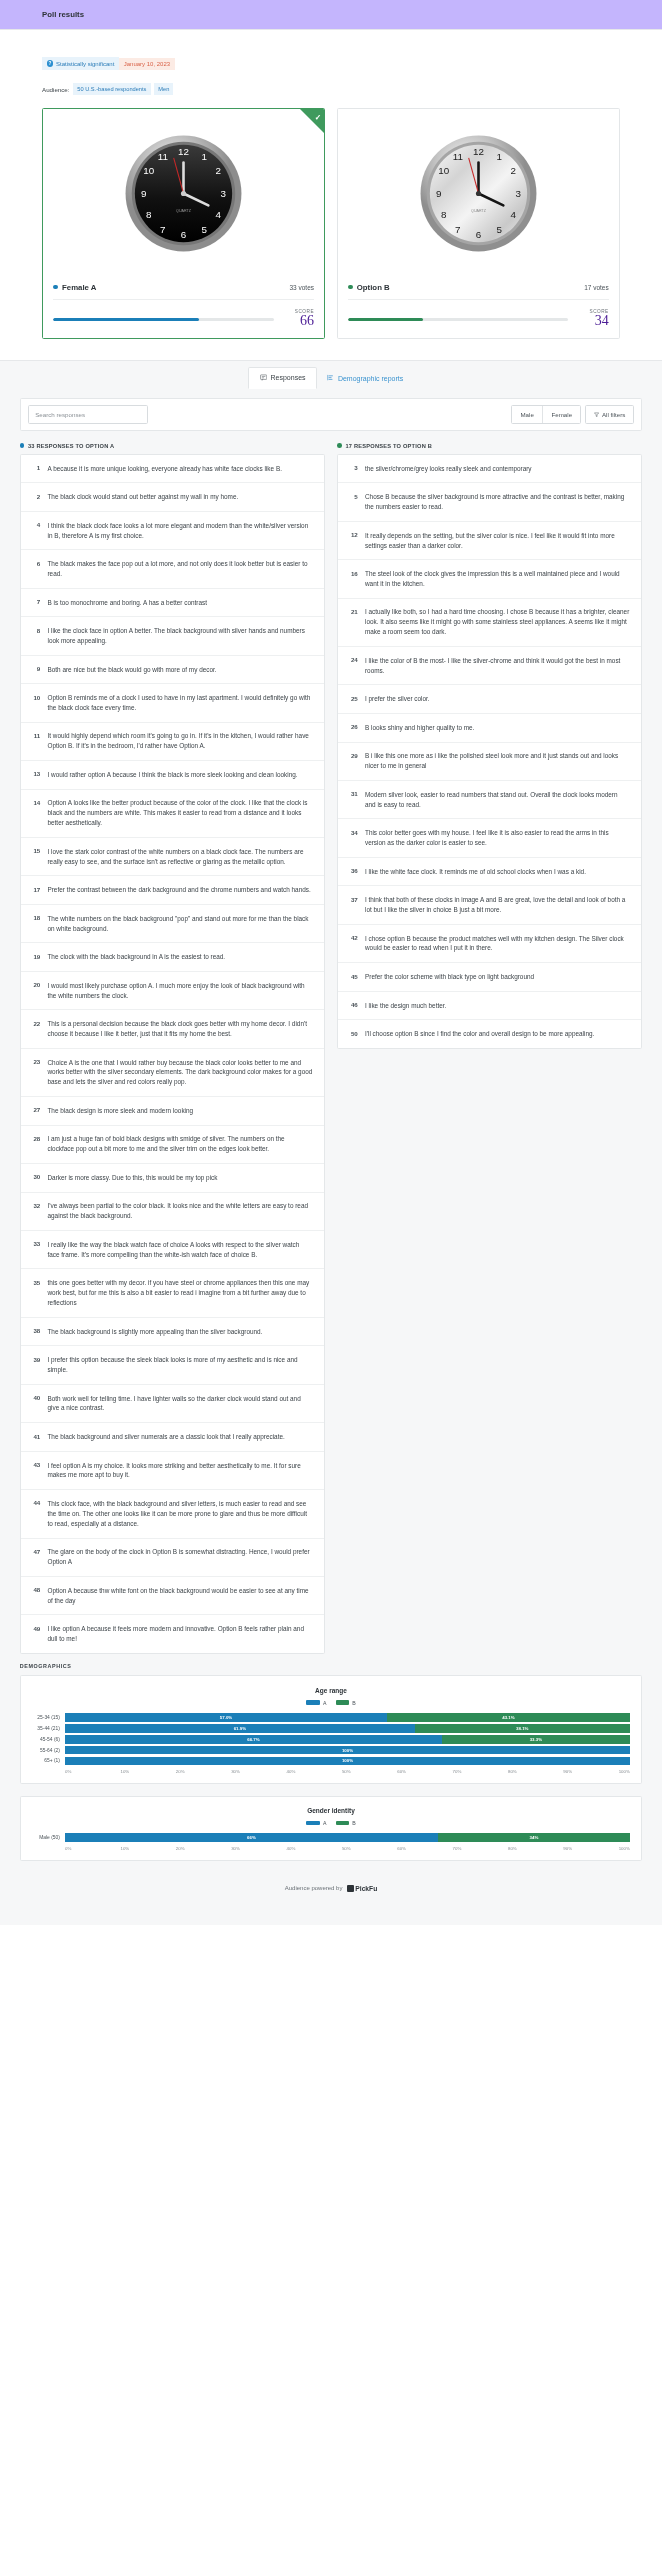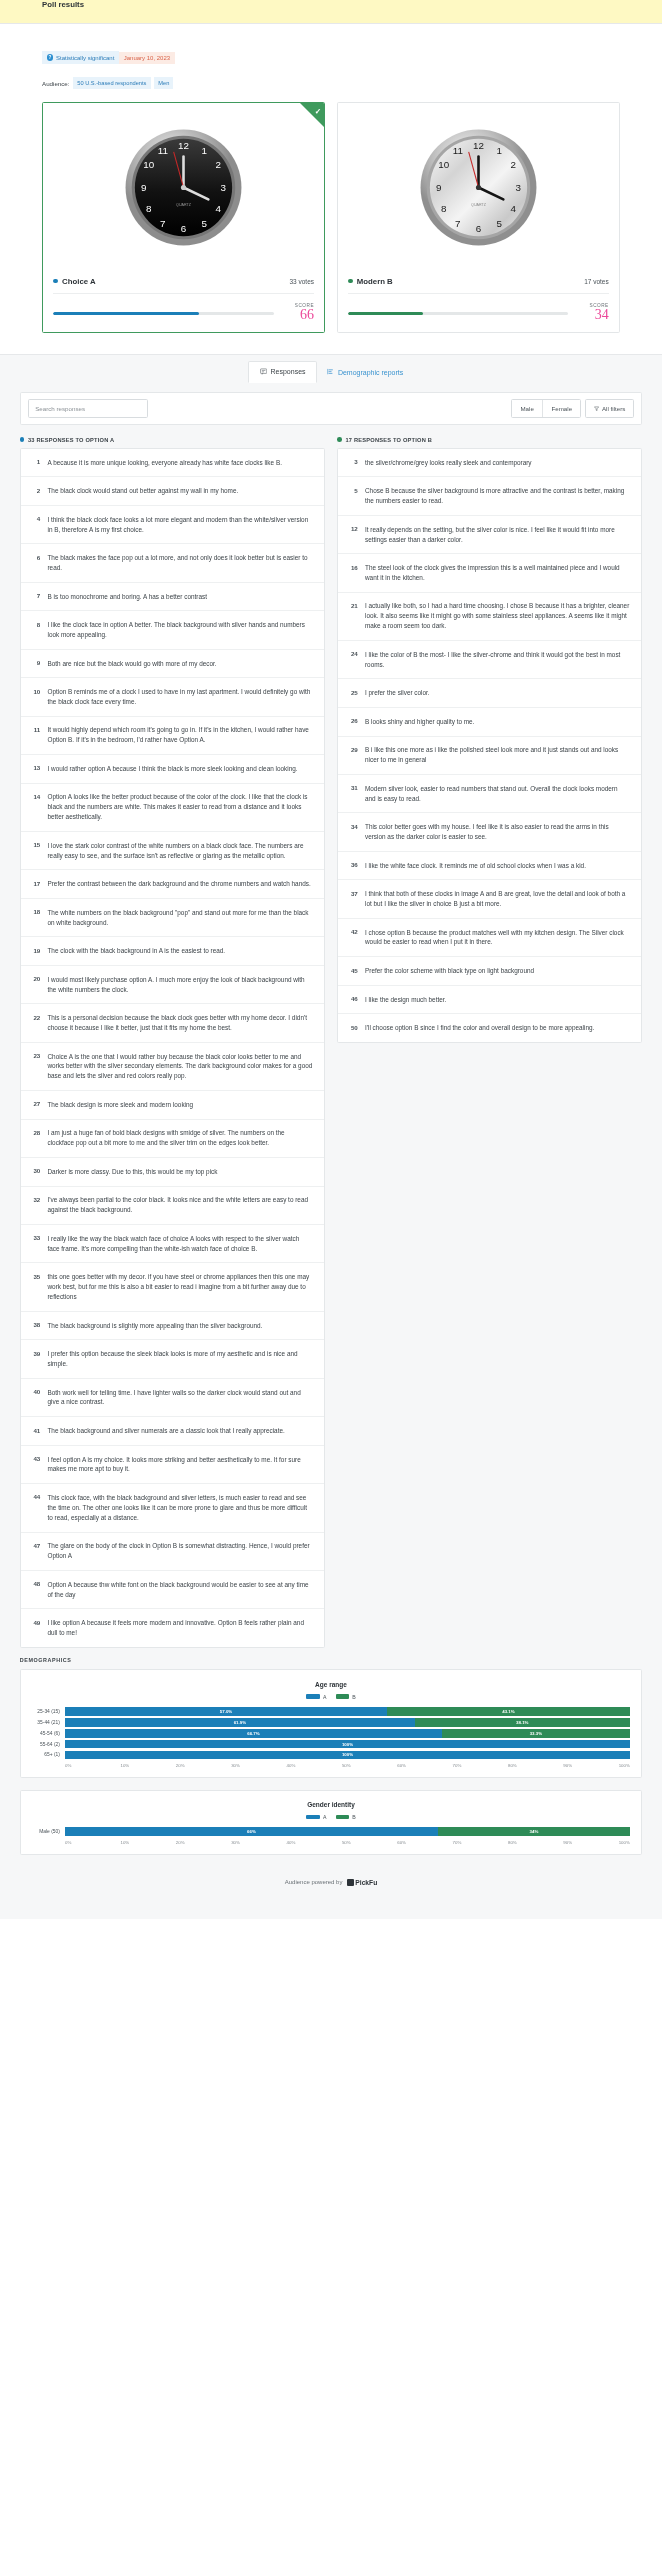--- a/index.html
+++ b/index.html
@@ -5,25 +5,26 @@
   * { box-sizing: border-box; margin: 0; padding: 0; }
   body {
     width: 662px;
     background: #ffffff;
     font-family: "Liberation Sans", sans-serif;
     color: #2d3338;
     -webkit-font-smoothing: antialiased;
   }
   
   .topbar {
-    height: 24px;
+    height: 30px;
     border-bottom: 0.5px solid #e6e8ea;
     display: flex;
+    align-items: center;
     padding: 0 0 0 42px;
-    background: #fef9c3;
+    background: #c4b5fd;
   }
   .topbar-title { font-size: 7.8px; font-weight: 700; color: #2d3338; }
 
   
   .qwrap { padding: 22px 42px 0 42px; background: #fff; }
   .qrow { display: flex; align-items: flex-start; justify-content: space-between; }
   .qtitle {
     font-family: "Liberation Serif", serif;
     font-size: 15.5px;
     font-weight: 700;
@@ -102,21 +103,21 @@
     border-bottom: 0.5px solid #eceeef;
   }
   .opt-name { display: flex; align-items: center; gap: 4.1px; font-size: 7.8px; font-weight: 700; }
   .dot { width: 4.7px; height: 4.7px; border-radius: 50%; display: inline-block; }
   .votes { font-size: 6.5px; color: #4a5258; }
   .score-row { display: flex; align-items: flex-end; gap: 10.3px; padding-top: 9.3px; }
   .bar-track { flex: 1; height: 3.6px; background: #e4e7e8; border-radius: 2.1px; overflow: hidden; margin-bottom: 7.2px; }
   .bar-fill { height: 100%; border-radius: 2.1px; }
   .score-block { text-align: right; min-width: 30px; }
   .score-label { font-size: 4.7px; letter-spacing: 0.5px; color: #6b7277; }
-  .score-val { font-size: 14px; font-weight: 400; color: #ec4899; line-height: 1.05; font-family: "Liberation Serif", serif;}
+  .score-val { font-size: 14px; font-weight: 400; color: #4c1d95; line-height: 1.05; font-family: "Liberation Serif", serif;}
 
   
   .tabs-wrap {
     background: #f6f7f8;
     border-top: 0.5px solid #e6e8ea;
     display: flex; justify-content: center;
     padding-top: 6.2px;
   }
   .tabs { display: flex; align-items: flex-end; }
   .tab {
@@ -302,21 +303,21 @@
           <line x1="115" y1="115" x2="163" y2="138" stroke="#ddd" stroke-width="5" stroke-linecap="round"></line>
           <line x1="115" y1="115" x2="96" y2="46" stroke="#c62828" stroke-width="2"></line>
           <circle cx="115" cy="115" r="5" fill="#ccc"></circle>
         </svg>
       </div>
     </div>
     <div class="card-foot">
       <div class="opt-row">
         <div class="opt-name">
           <span class="dot" style="background:#1b7fb8"></span>
-          <span>Choice A</span>
+          <span>Female A</span>
         </div>
         <div class="votes">33 votes</div>
       </div>
       <div class="score-row">
         <div class="bar-track">
           <div class="bar-fill" style="width:66%;background:#1b7fb8"></div>
         </div>
         <div class="score-block">
           <div class="score-label">SCORE</div>
           <div class="score-val">66</div>
@@ -365,21 +366,21 @@
           <line x1="115" y1="115" x2="163" y2="138" stroke="#151515" stroke-width="5" stroke-linecap="round"></line>
           <line x1="115" y1="115" x2="96" y2="46" stroke="#c62828" stroke-width="2"></line>
           <circle cx="115" cy="115" r="5" fill="#333"></circle>
         </svg>
       </div>
     </div>
     <div class="card-foot">
       <div class="opt-row">
         <div class="opt-name">
           <span class="dot" style="background:#2e8b57"></span>
-          <span>Modern B</span>
+          <span>Option B</span>
         </div>
         <div class="votes">17 votes</div>
       </div>
       <div class="score-row">
         <div class="bar-track">
           <div class="bar-fill" style="width:34%;background:#2e8b57"></div>
         </div>
         <div class="score-block">
           <div class="score-label">SCORE</div>
           <div class="score-val">34</div>

